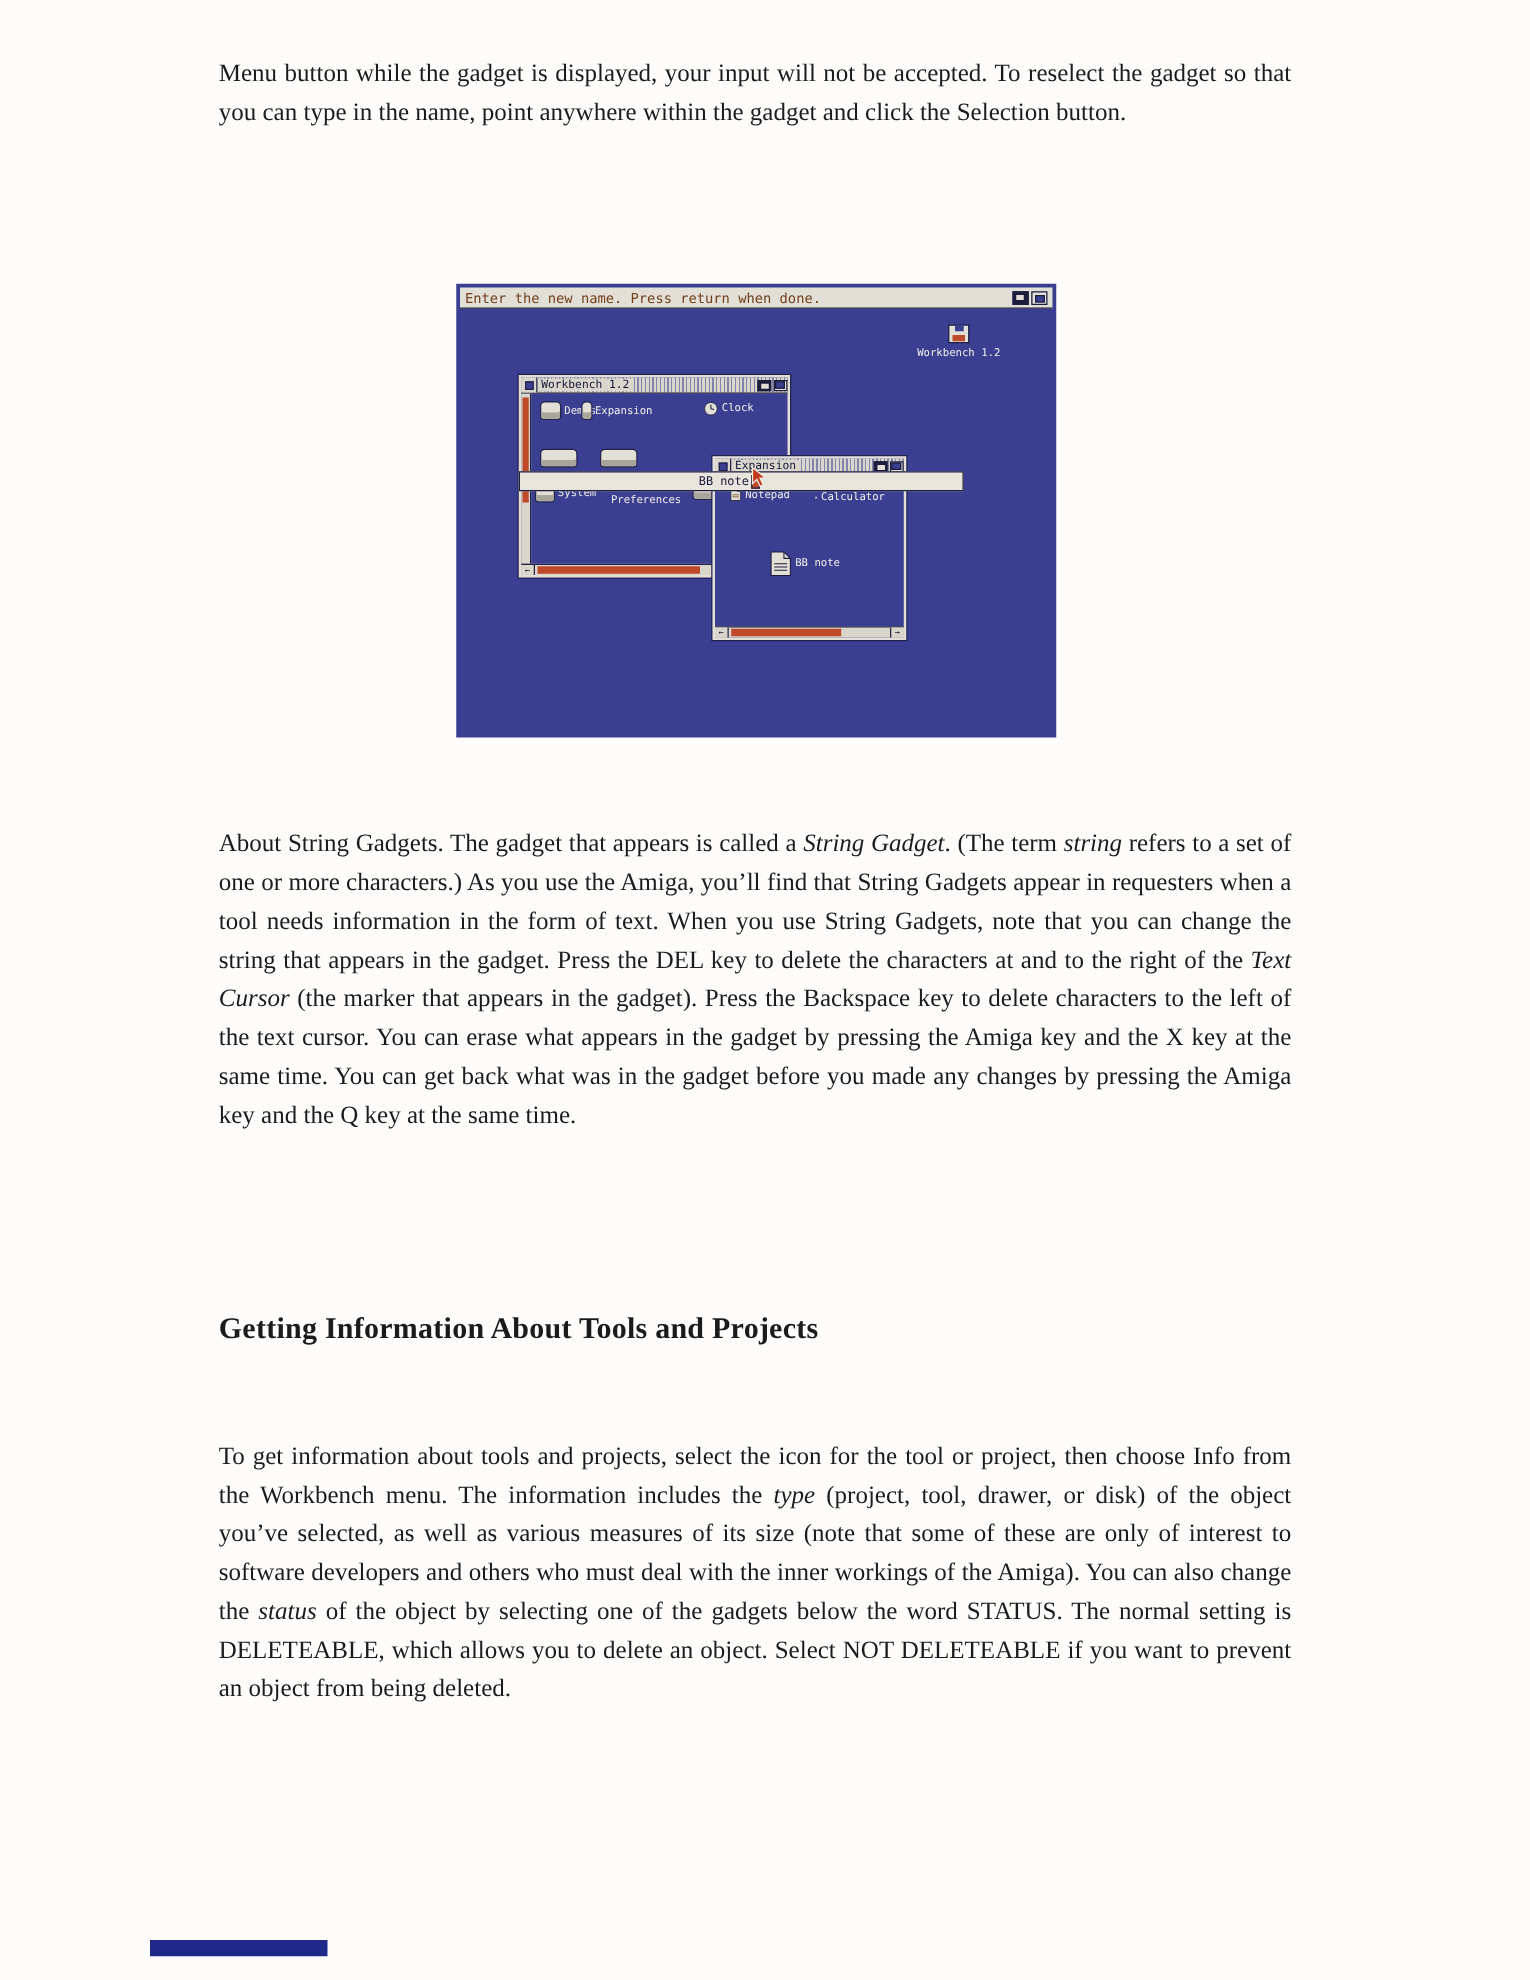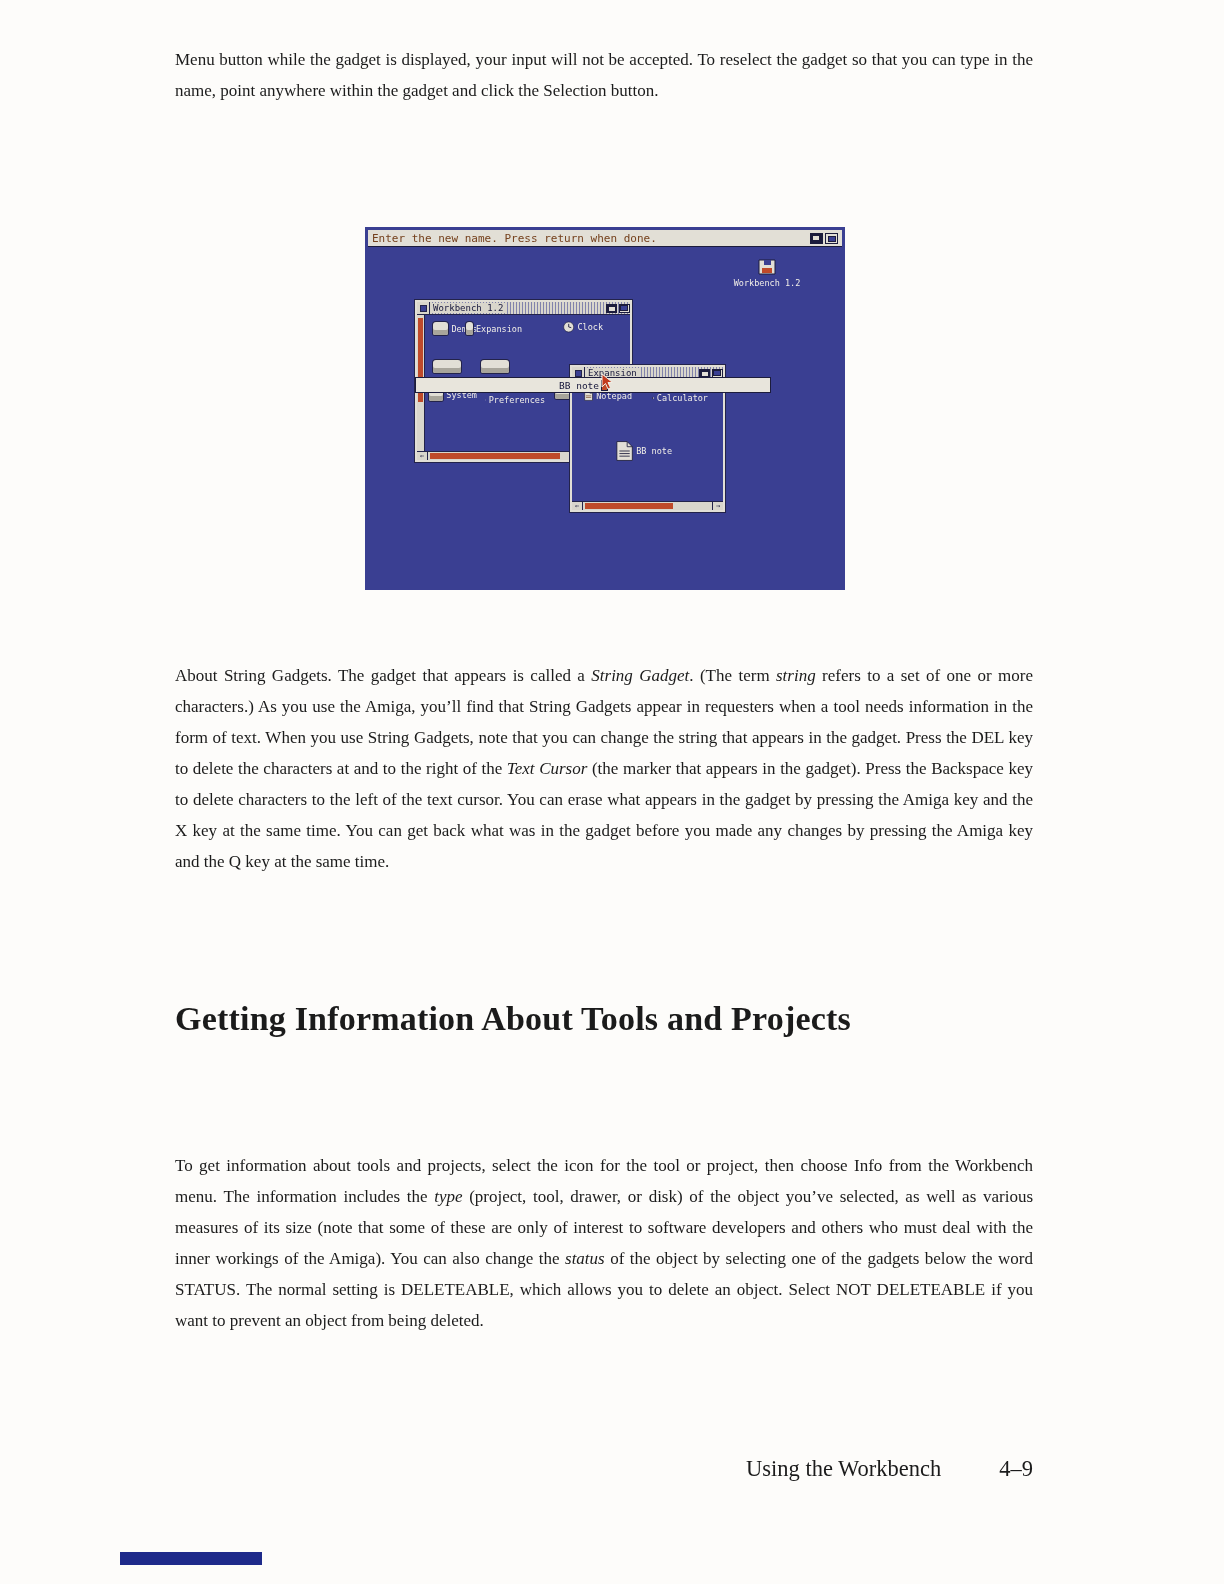--- a/index.html
+++ b/index.html
@@ -9,29 +9,29 @@
     font-family:"Liberation Serif", serif;
     color:#1b1b1b;
     position:relative;
     overflow:hidden;
   }
   .page { position:absolute; inset:0; }
 
   
   .body-text {
     position:absolute; left:175px; width:858px;
-    font-size:17px; line-height:31px; text-align:justify;
+    font-size:20px; line-height:31px; text-align:justify;
   }
   .para1 { top:44px; }
   .about { top:660px; }
   .body2 { top:1150px; }
   .about b { font-weight:normal; }
   .section-heading {
-    position:absolute; left:175px; top:1000px;
-    font-size:34px; font-weight:bold; letter-spacing:0.2px;
+    position:absolute; left:175px; top:1050px;
+    font-size:24px; font-weight:bold; letter-spacing:0.2px;
   }
   .footer {
     position:absolute; left:175px; width:858px; top:1456px;
     font-size:22.5px; text-align:right;
   }
   .footer .pagenum { margin-left:58px; }
   .tab-mark {
     position:absolute; left:120px; top:1552px; width:142px; height:13px;
     background:#1e2a8a;
   }
@@ -254,19 +254,16 @@
       </svg>
 
   </div>
 
   <p class="body-text about"><b>About String Gadgets.</b><span> The gadget that appears is called a </span><i>String Gadget</i><span>. (The term </span><i>string</i><span> refers to a set of one or more characters.) As you use the Amiga, you’ll find that String Gadgets appear in requesters when a tool needs information in the form of text. When you use String Gadgets, note that you can change the string that appears in the gadget. Press the DEL key to delete the characters at and to the right of the </span><i>Text Cursor</i><span> (the marker that appears in the gadget). Press the Backspace key to delete characters to the left of the text cursor. You can erase what appears in the gadget by pressing the Amiga key and the X key at the same time. You can get back what was in the gadget before you made any changes by pressing the Amiga key and the Q key at the same time.</span></p>
 
   <h2 class="section-heading">Getting Information About Tools and Projects</h2>
 
   <p class="body-text body2"><span>To get information about tools and projects, select the icon for the tool or project, then choose Info from the Workbench menu. The information includes the </span><i>type</i><span> (project, tool, drawer, or disk) of the object you’ve selected, as well as various measures of its size (note that some of these are only of interest to software developers and others who must deal with the inner workings of the Amiga). You can also change the </span><i>status</i><span> of the object by selecting one of the gadgets below the word STATUS. The normal setting is DELETEABLE, which allows you to delete an object. Select NOT DELETEABLE if you want to prevent an object from being deleted.</span></p>
 
-  <div class="footer">
-    <span>Using the Workbench</span><span class="pagenum">4–9</span>
-  </div>
 
   <div class="tab-mark"></div>
 
 </div>
 
 </body></html>

